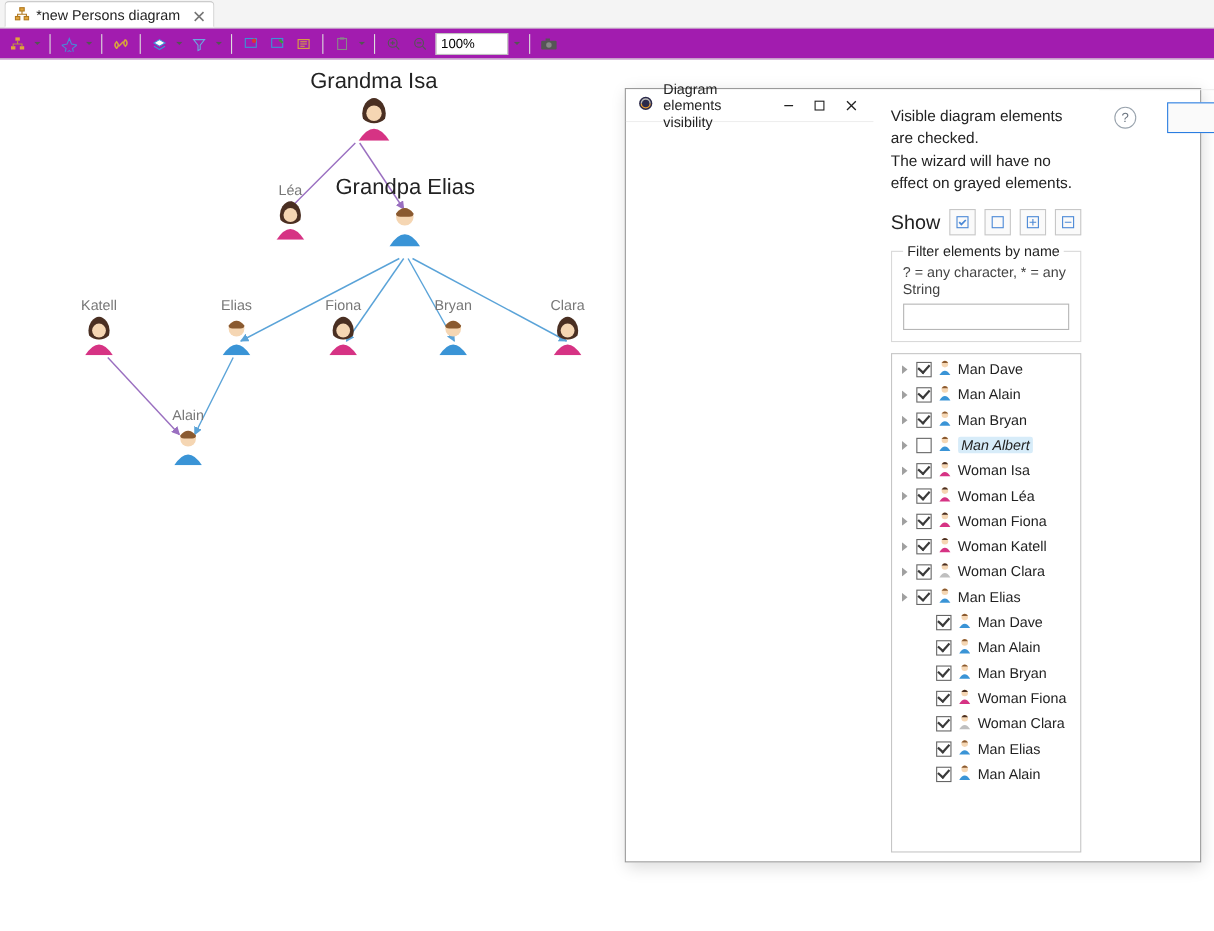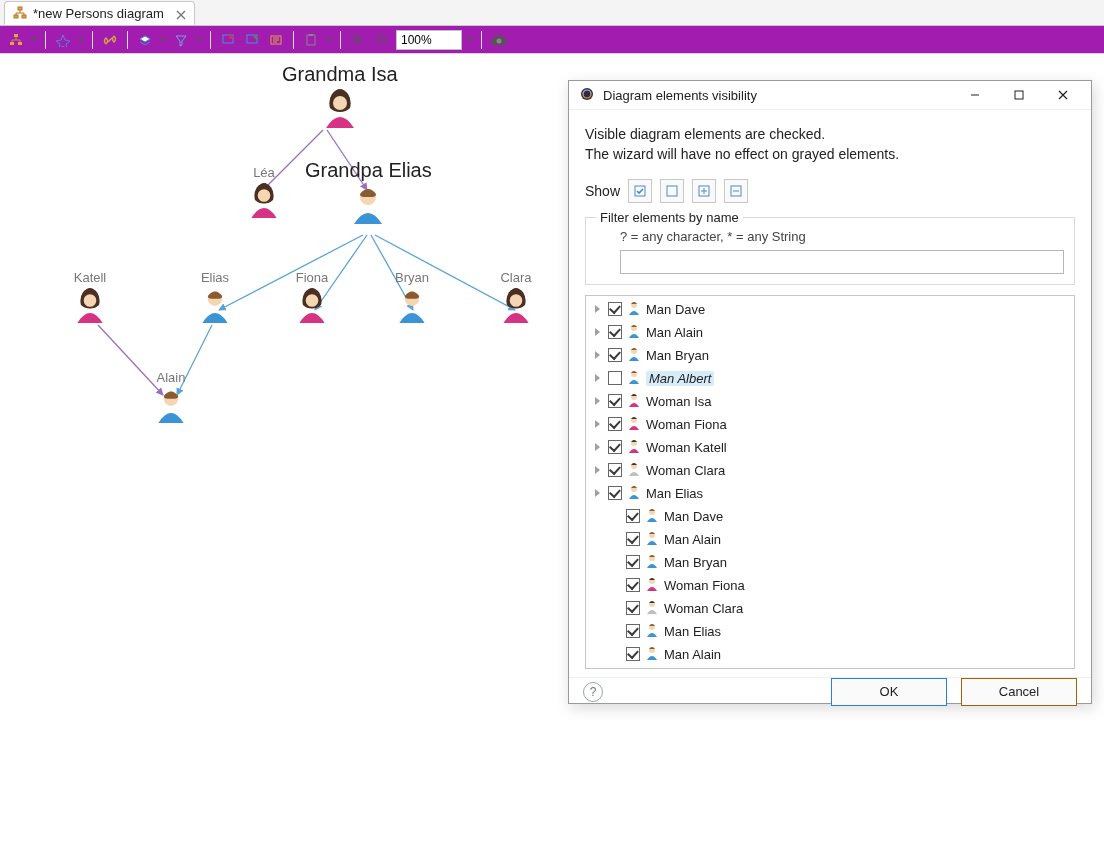--- a/index.html
+++ b/index.html
@@ -21,33 +21,33 @@
   
   .canvas { position: absolute; left: 0; top: 55px; right: 0; bottom: 0; background: #fff; }
   .node { position: absolute; text-align: center; }
   .node .label-big { font-size: 20px; color: #222; white-space: nowrap; }
   .node .label-small { font-size: 13px; color: #777; white-space: nowrap; }
   .person-svg { display: block; margin: 2px auto 0; }
 
   .edge { position: absolute; left: 0; top: 0; pointer-events: none; }
 
   
-  .dialog { position: absolute; left: 568px; top: 80px; width: 524px; height: 624px; background: #fff; border: 1px solid #9a9a9a; box-shadow: 2px 4px 14px rgba(0,0,0,.15); display: flex; flex-direction: column; }
+  .dialog { position: absolute; left: 568px; top: 80px; width: 524px; height: 704px; background: #fff; border: 1px solid #9a9a9a; box-shadow: 2px 4px 14px rgba(0,0,0,.15); display: flex; flex-direction: row; }
   .dlg-title { height: 30px; display: flex; align-items: center; padding: 0 6px 0 10px; border-bottom: 1px solid #eee; }
   .dlg-title .spacer { flex: 1; }
   .dlg-title .winbtn { width: 44px; height: 28px; display: flex; align-items: center; justify-content: center; }
   .dlg-body { padding: 14px 16px 8px 16px; flex: 1; display: flex; flex-direction: column; }
   .hint { font-size: 14px; color: #222; line-height: 1.45; }
   .row-show { display: flex; align-items: center; gap: 8px; margin-top: 14px; }
   .show-select { height: 24px; width: 168px; border: 1px solid #b6b6b6; background: #f3f3f3; padding: 0 6px; font-size: 13px; display: flex; align-items: center; justify-content: space-between; }
   .iconbtn { width: 24px; height: 24px; border: 1px solid #c7c7c7; background: #fafafa; display: flex; align-items: center; justify-content: center; }
 
   .filter-box { border: 1px solid #d9d9d9; margin-top: 14px; padding: 6px 10px 10px 10px; }
   .filter-legend { font-size: 13px; color: #222; position: relative; top: -14px; background: #fff; display: inline-block; padding: 0 4px; }
-  .filter-body { margin-top: -10px; margin-left: 24px; }
+  .filter-body { margin-top: -10px; }
   .filter-hint { font-size: 13px; color: #444; }
   .filter-input { width: 100%; height: 24px; border: 1px solid #b6b6b6; margin-top: 6px; padding: 0 6px; font-size: 13px; }
 
   .tree-wrap { flex: 1; border: 1px solid #c6c6c6; margin-top: 10px; overflow-y: scroll; padding: 2px 0; min-height: 0; }
   .tree-row { height: 23px; display: flex; align-items: center; padding-left: 6px; gap: 4px; }
   .tree-row.indent { padding-left: 24px; }
   .tree-row.selected .lbl { background: #d7ecf9; font-style: italic; padding: 0 3px; border-radius: 2px; }
   .expander { width: 12px; height: 12px; display: flex; align-items: center; justify-content: center; color: #888; }
   .chk { width: 14px; height: 14px; border: 1px solid #666; display: flex; align-items: center; justify-content: center; background: #fff; }
   .chk.on::after { content: ""; width: 8px; height: 5px; border-left: 2px solid #3a3a3a; border-bottom: 2px solid #3a3a3a; transform: rotate(-48deg) translate(1px,-1px); }
@@ -316,21 +316,21 @@
           <path d="M1 1 l8 8 M9 1 l-8 8" stroke="#222" stroke-width="1.2"></path>
         </svg>
       </div>
   </div>
 
   <div class="dlg-body">
     <div class="hint">Visible diagram elements are checked.</div>
     <div class="hint">The wizard will have no effect on grayed elements.</div>
 
     <div class="row-show">
-      <span style="font-size:14px">Show</span>
+      <span style="font-size:18px">Show</span>
       <div class="iconbtn">
           <svg width="14" height="14">
             <rect x="2" y="2" width="10" height="10" fill="none" stroke="#4a88d6"></rect>
             <path d="M4 7 l2 2 l4 -4" stroke="#4a88d6" fill="none" stroke-width="1.6"></path>
           </svg>
         </div>
       <div class="iconbtn">
           <svg width="14" height="14">
             <rect x="2" y="2" width="10" height="10" fill="none" stroke="#4a88d6"></rect>
           </svg>
@@ -433,20 +433,34 @@
             <svg width="8" height="8">
               <path d="M1 0 l5 4 l-5 4 z" fill="#a0a0a0"></path>
             </svg>
           </span>
           <span class="chk on"></span>
           <span><svg class="mini-icon" viewBox="0 0 16 16">
               <circle cx="8" cy="5" r="3" fill="#f5d6b3"></circle>
               <path d="M5 4 q3 -4 6 0" fill="#4a2f22"></path>
               <path d="M3 15 q5 -8 10 0 z" fill="#d63384"></path>
             </svg></span>
+          <span class="lbl">Woman Léa</span>
+        </div>
+        <div class="tree-row">
+          <span class="expander">
+            <svg width="8" height="8">
+              <path d="M1 0 l5 4 l-5 4 z" fill="#a0a0a0"></path>
+            </svg>
+          </span>
+          <span class="chk on"></span>
+          <span><svg class="mini-icon" viewBox="0 0 16 16">
+              <circle cx="8" cy="5" r="3" fill="#f5d6b3"></circle>
+              <path d="M5 4 q3 -4 6 0" fill="#4a2f22"></path>
+              <path d="M3 15 q5 -8 10 0 z" fill="#d63384"></path>
+            </svg></span>
           <span class="lbl">Woman Fiona</span>
         </div>
         <div class="tree-row">
           <span class="expander">
             <svg width="8" height="8">
               <path d="M1 0 l5 4 l-5 4 z" fill="#a0a0a0"></path>
             </svg>
           </span>
           <span class="chk on"></span>
           <span><svg class="mini-icon" viewBox="0 0 16 16">

